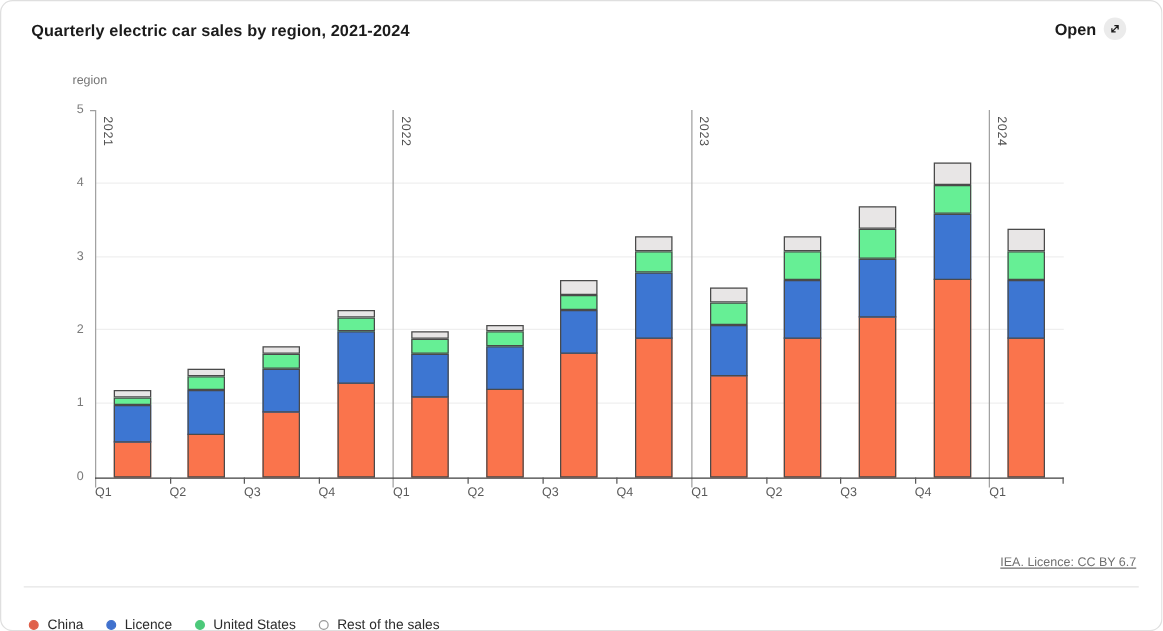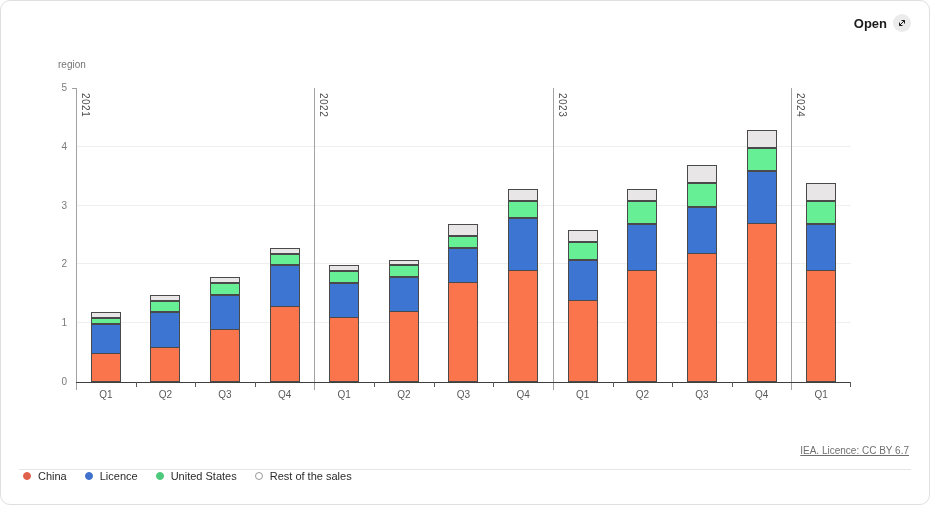--- a/index.html
+++ b/index.html
@@ -21,21 +21,21 @@
     left: 24px;
     top: 16px;
     font-size: 13px;
     font-weight: bold;
     color: #1b1b1b;
     letter-spacing: 0.1px;
   }
 
   .open-btn {
     position: absolute;
-    right: 18px;
+    right: 28px;
     top: 13px;
     display: flex;
     align-items: center;
     gap: 6px;
     cursor: pointer;
   }
   .open-btn .lbl { font-size: 13px; font-weight: bold; color: #1b1b1b; }
   .open-icon {
     width: 18px; height: 18px;
     border-radius: 50%;
@@ -134,21 +134,21 @@
   .seg {
     position: absolute;
     left: 0; right: 0;
     border: 1px solid #4a4a4a;
   }
 
   .q-label {
     position: absolute;
     top: calc(100% + 7px);
     width: 100%;
-    text-align: center;
+    text-align: left;
     font-size: 10px;
     color: #5a5a5a;
   }
 
   .source {
     position: absolute;
     right: 20px;
     top: 444px;
     font-size: 10px;
     color: #6f6f6f;
@@ -163,41 +163,42 @@
     height: 1px;
     background: #e5e5e5;
   }
 
   .legend {
     position: absolute;
     left: 22px;
     top: 469px;
     height: 36px;
     display: flex;
-    align-items: flex-start;
+    align-items: flex-end;
     gap: 18px;
   }
   .legend-item {
     display: flex;
     align-items: center;
     gap: 7px;
     font-size: 11px;
     color: #2b2b2b;
     cursor: pointer;
   }
   .legend-dot {
     width: 8px; height: 8px;
     border-radius: 50%;
   }
 </style>
 </head>
 <body>
 
 <div class="card">
 
+  <div class="title">Quarterly electric car sales by region, 2021-2024</div>
 
   <div class="open-btn">
     <span class="lbl">Open</span>
     <span class="open-icon">
       <svg width="10" height="10" viewBox="0 0 12 12">
         <path d="M3 9 L9 3 M5.4 3 H9 V6.6 M6.6 9 H3 V5.4" stroke="#1b1b1b" stroke-width="1.2" fill="none"></path>
       </svg>
     </span>
   </div>
 

